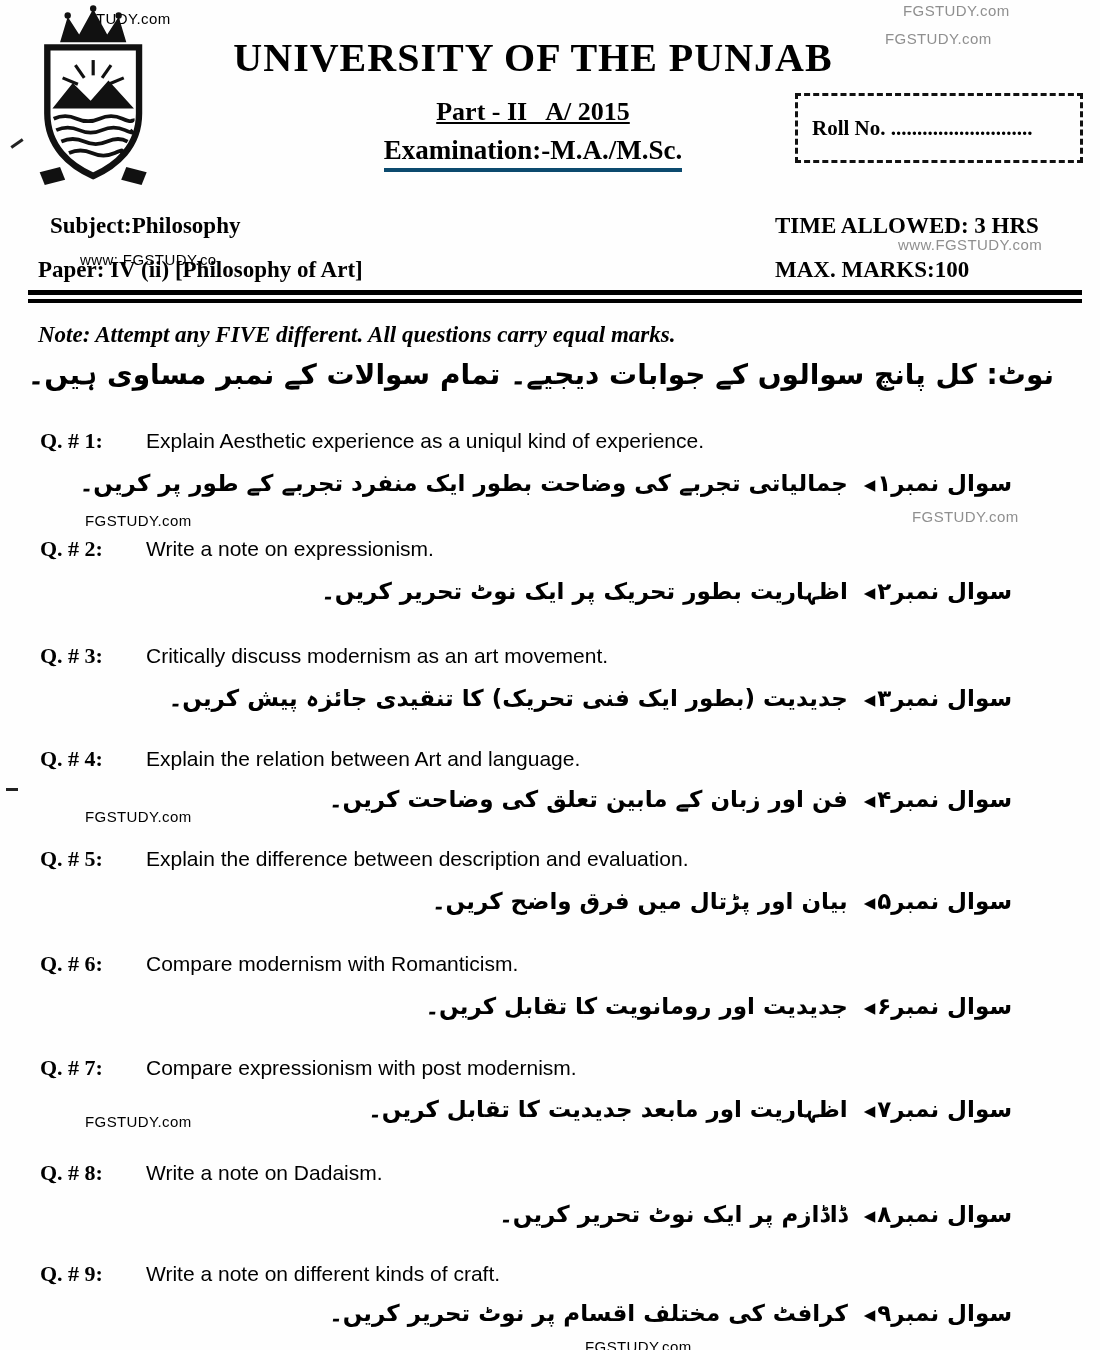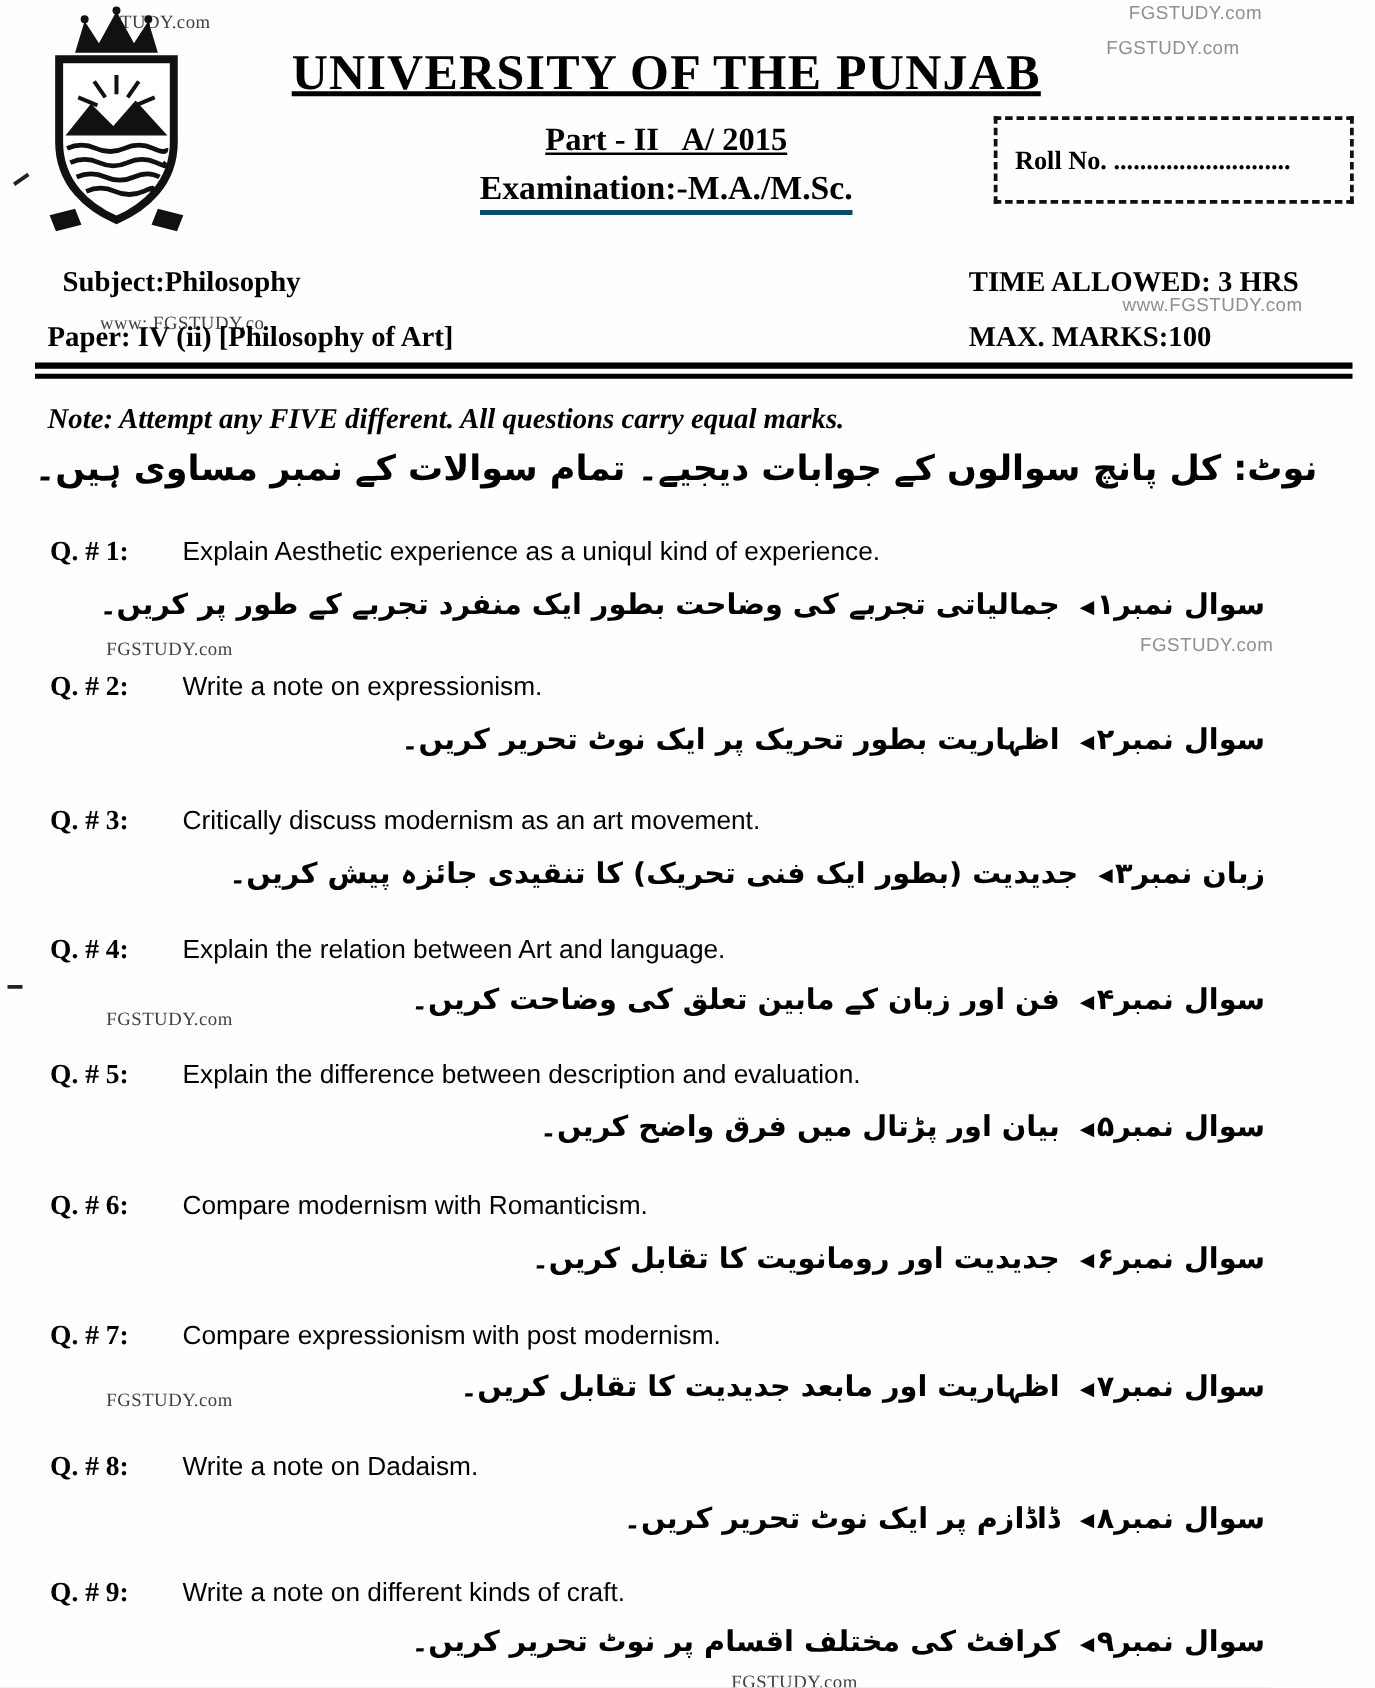--- a/index.html
+++ b/index.html
@@ -7,27 +7,27 @@
     position:relative;
     width:1100px;height:1350px;
     margin:0 auto;
     background:#fefefe;
     overflow:hidden;
     color:#000;
     font-family:"Liberation Serif", serif;
   }
   
   .wm{position:absolute;font-family:"Liberation Sans",sans-serif;font-size:15px;letter-spacing:.4px;}
-  .wm.red{color:#404040;font-family:Liberation Serif, serif;}
+  .wm.red{color:#000000;}
   .wm.gray{color:#8f8f8f;}
   
   .logo{position:absolute;left:26px;top:4px;width:142px;height:186px;}
   
   .head{position:absolute;left:168px;top:34px;width:730px;text-align:center;}
-  .uni{font-size:40px;font-weight:bold;letter-spacing:1px;white-space:nowrap;text-decoration:underline;}
+  .uni{font-size:40px;font-weight:bold;letter-spacing:1px;white-space:nowrap;}
   .part{font-size:26px;font-weight:bold;margin-top:16px;text-decoration:underline;}
   .exam{display:inline-block;font-size:27px;font-weight:bold;margin-top:8px;border-bottom:4px solid #0c4a6e;padding-bottom:2px;}
   .rollbox{
     position:absolute;left:795px;top:93px;width:288px;height:70px;
     border:3px dashed #111;box-sizing:border-box;
     font-size:21px;font-weight:bold;
     display:flex;align-items:center;padding-left:14px;
   }
   
   .meta{position:absolute;font-size:23px;font-weight:bold;white-space:nowrap;}
@@ -125,21 +125,21 @@
     <span class="q-label">Q. # 2:</span><span class="q-text">Write a note on expressionism.</span>
   </div>
   <div class="q-ur" style="top:578px">
     <span class="u-label"><span>سوال نمبر۲</span><span class="flag">◀</span></span><span class="u-text">اظہاریت بطور تحریک پر ایک نوٹ تحریر کریں۔</span>
   </div>
 
   <div class="q-en" style="top:643px">
     <span class="q-label">Q. # 3:</span><span class="q-text">Critically discuss modernism as an art movement.</span>
   </div>
   <div class="q-ur" style="top:685px">
-    <span class="u-label"><span>زبان نمبر۳</span><span class="flag">◀</span></span><span class="u-text">جدیدیت (بطور ایک فنی تحریک) کا تنقیدی جائزہ پیش کریں۔</span>
+    <span class="u-label"><span>سوال نمبر۳</span><span class="flag">◀</span></span><span class="u-text">جدیدیت (بطور ایک فنی تحریک) کا تنقیدی جائزہ پیش کریں۔</span>
   </div>
 
   <div class="q-en" style="top:746px">
     <span class="q-label">Q. # 4:</span><span class="q-text">Explain the relation between Art and language.</span>
   </div>
   <div class="q-ur" style="top:786px">
     <span class="u-label"><span>سوال نمبر۴</span><span class="flag">◀</span></span><span class="u-text">فن اور زبان کے مابین تعلق کی وضاحت کریں۔</span>
   </div>
 
   <div class="q-en" style="top:846px">

